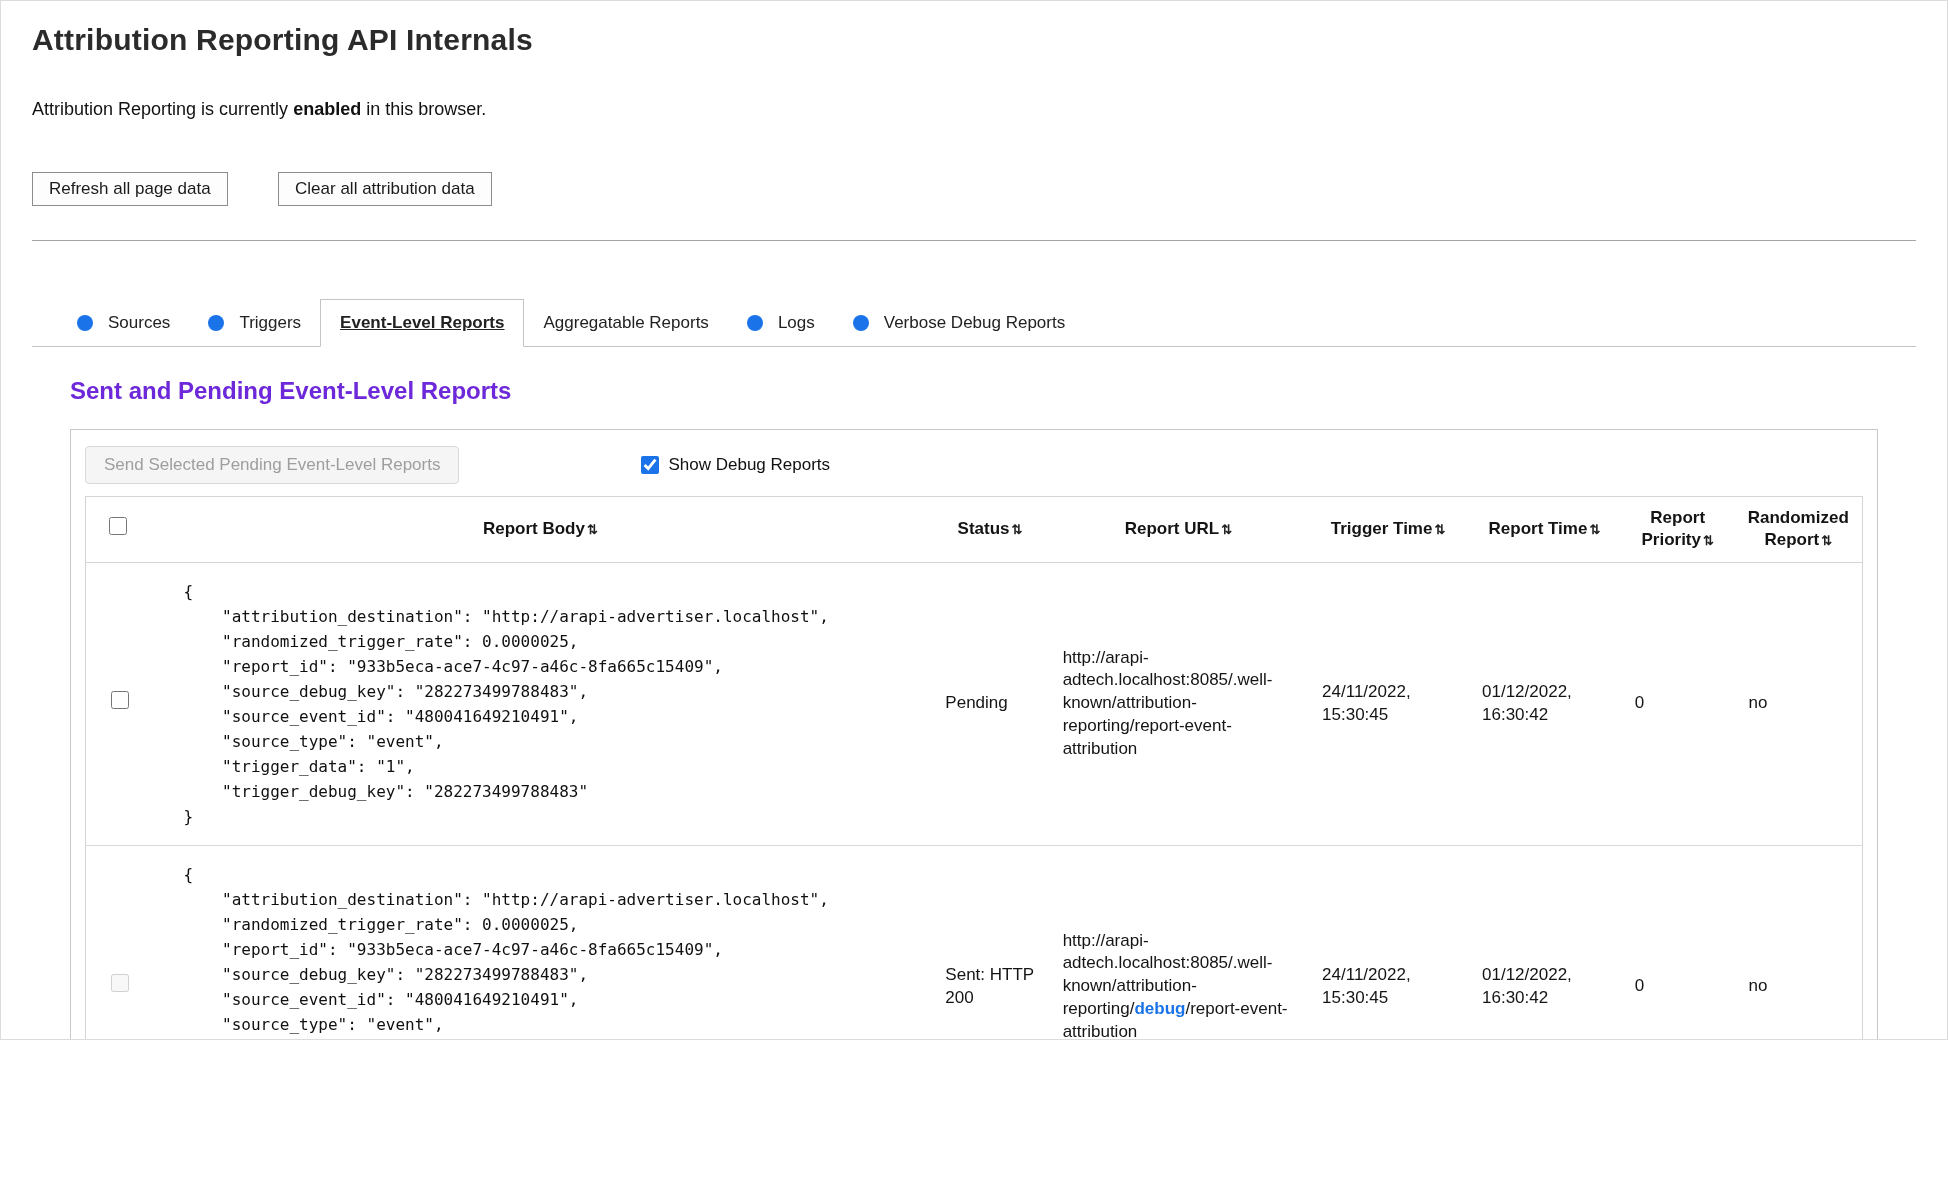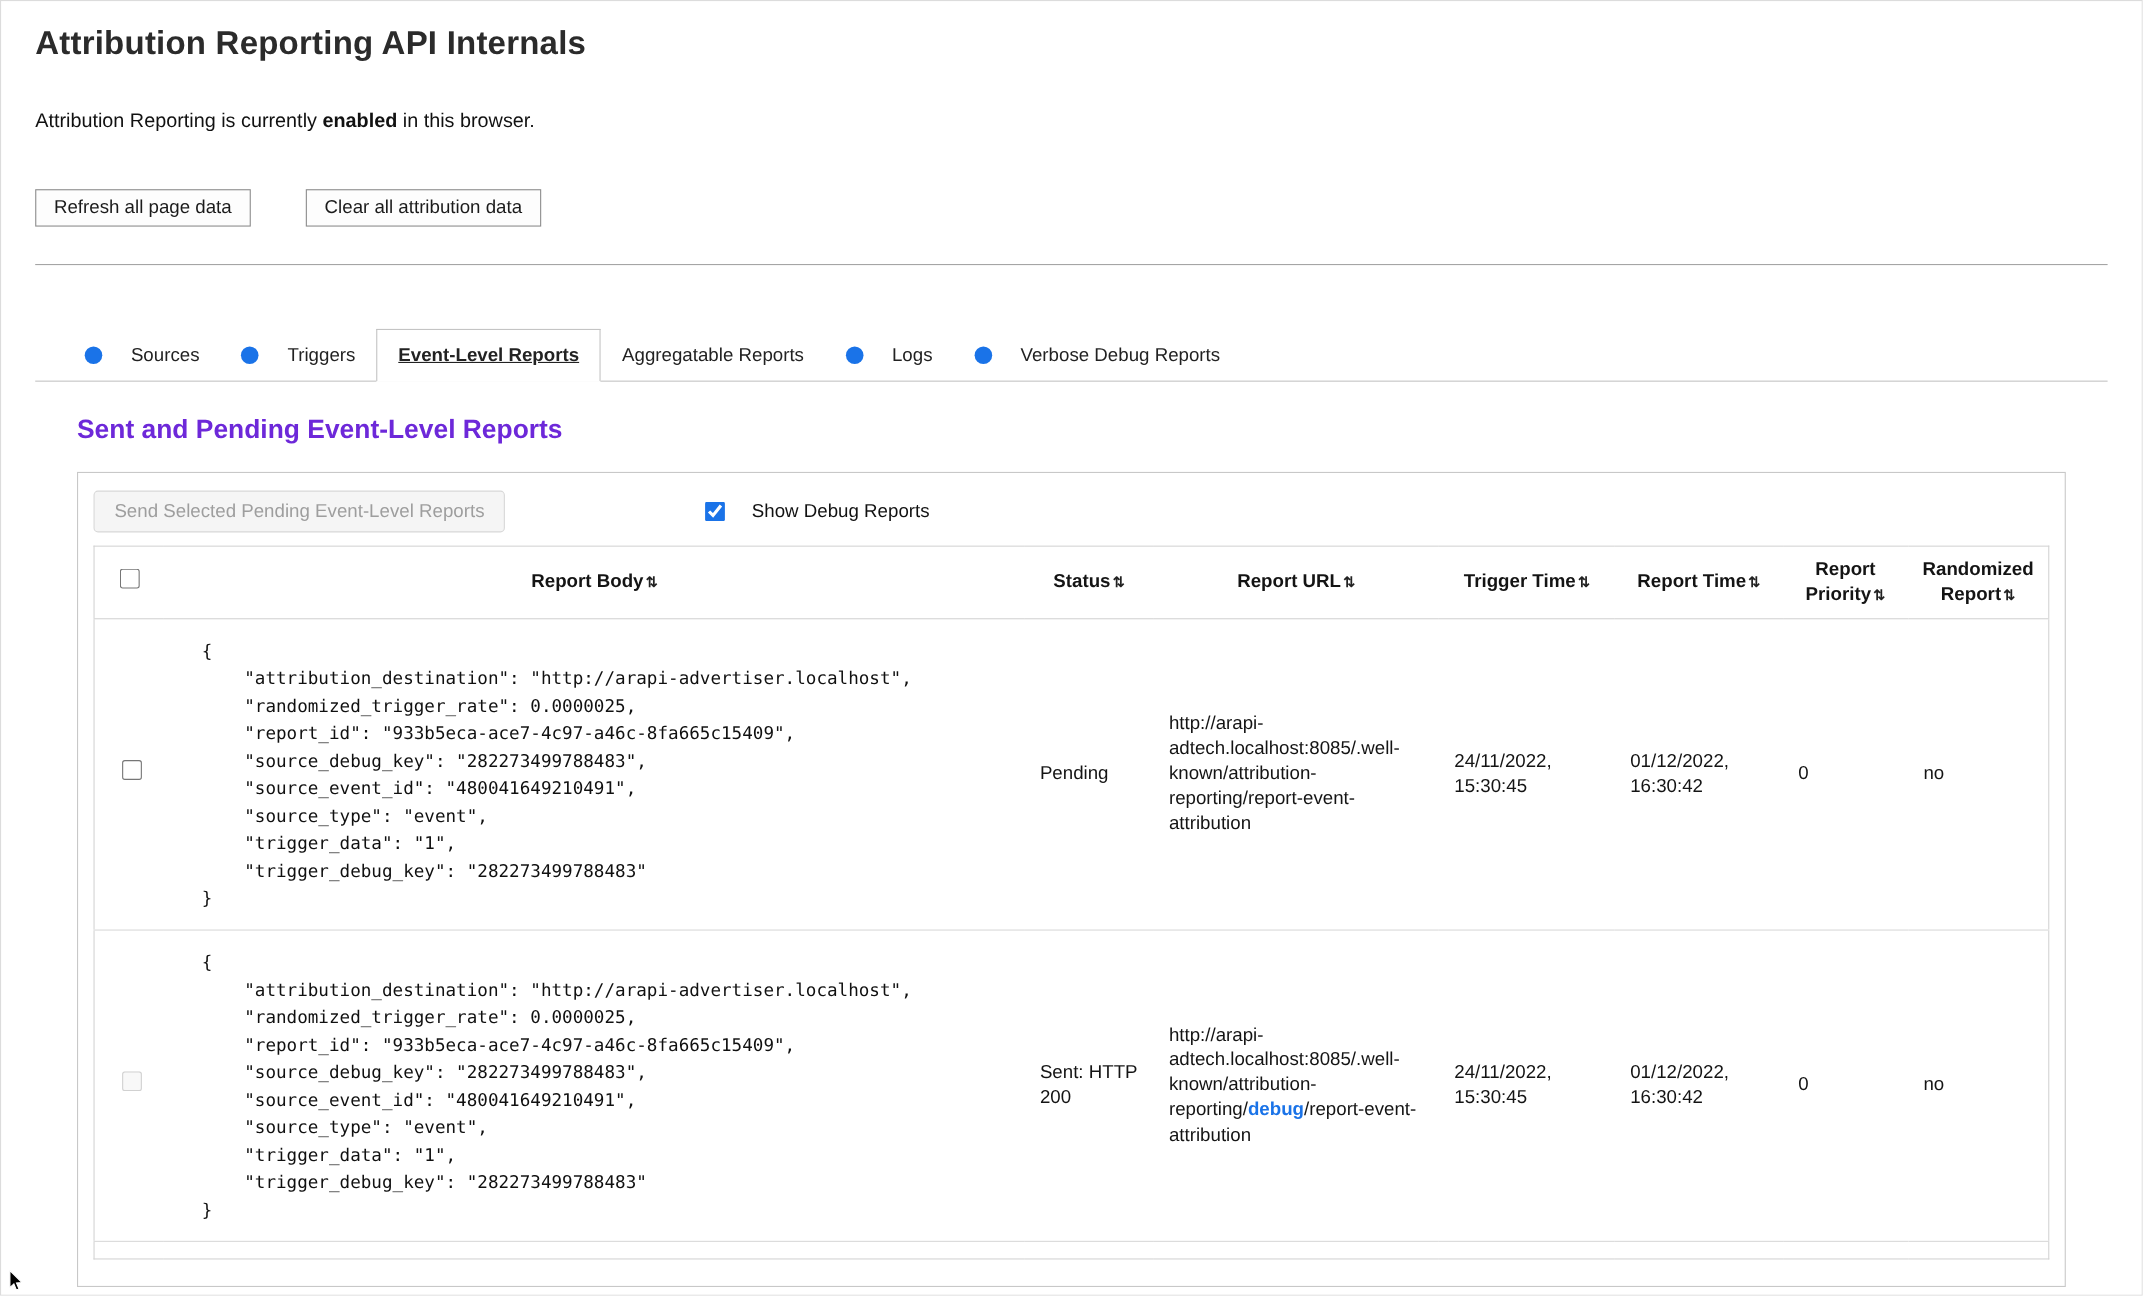--- a/index.html
+++ b/index.html
@@ -6,21 +6,21 @@
   * { box-sizing: border-box; }
   html, body { margin: 0; padding: 0; background: #fff; }
   body {
     font-family: "Liberation Sans", sans-serif;
     color: #1f1f1f;
     -webkit-font-smoothing: antialiased;
   }
   .page {
     position: relative;
     width: 1948px;
-    height: 1178px;
+    height: 1040px;
     border: 1px solid #dcdcdc;
     background: #fff;
     overflow: hidden;
   }
   .page-header { padding: 12px 31px 0 31px; }
   h1.title {
     font-size: 30px;
     font-weight: 700;
     color: #2b2b2b;
     margin: 10px 0 42px 0;
@@ -50,21 +50,21 @@
   .tabs {
     display: flex;
     align-items: stretch;
     margin: 58px 31px 0 31px;
     padding-left: 26px;
     border-bottom: 1px solid #c4c4c4;
   }
   .tab {
     display: flex;
     align-items: center;
-    gap: 26px;
+    gap: 15px;
     padding: 13px 19px;
     font-size: 17px;
     color: #222;
     cursor: pointer;
     white-space: nowrap;
   }
   .tab.active {
     border: 1px solid #c4c4c4;
     border-bottom: 1px solid #fff;
     margin-bottom: -1px;
@@ -104,21 +104,21 @@
     padding: 8px 18px;
     border: 1px solid #d8d8d8;
     border-radius: 4px;
     background: #f5f5f5;
     color: #9e9e9e;
   }
   .send-btn:disabled { background: #f5f5f5; color: #9e9e9e; }
   .debug-toggle {
     display: flex;
     align-items: center;
-    gap: 24px;
+    gap: 9px;
     margin-left: 182px;
     font-size: 17px;
     color: #111;
     cursor: pointer;
   }
   input[type="checkbox"] {
     width: 18px; height: 18px;
     accent-color: var(--color-accent, #1a73e8);
     margin: 0;
   }

